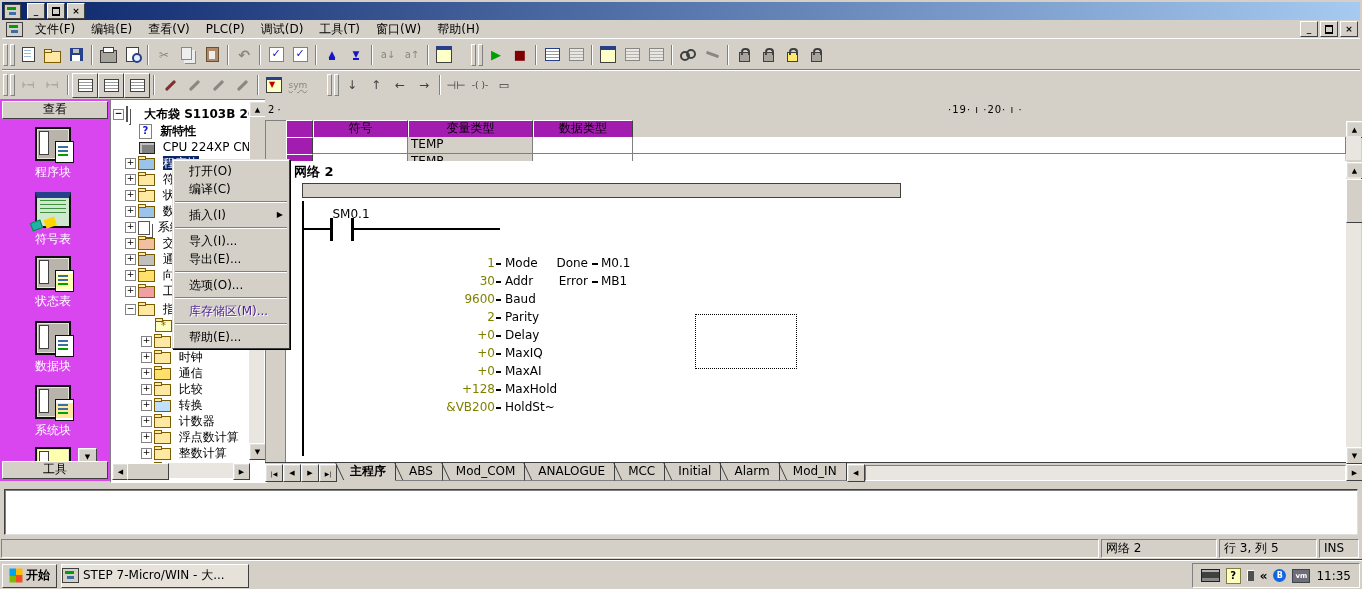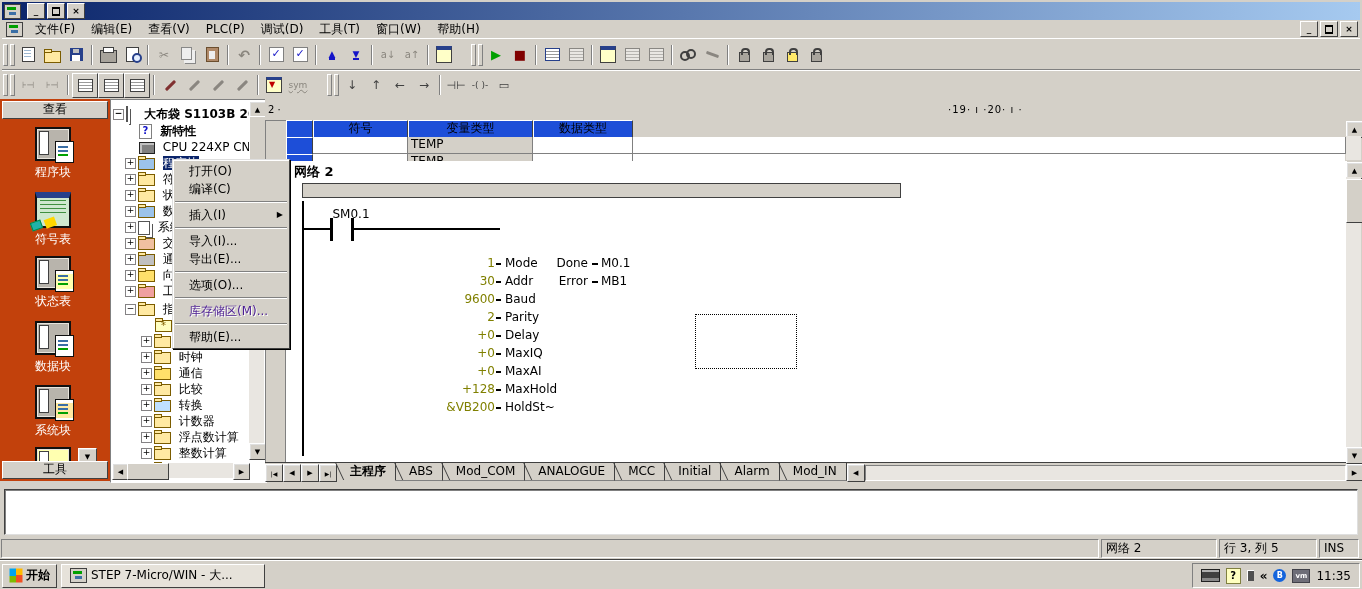--- a/index.html
+++ b/index.html
@@ -61,21 +61,21 @@
   .ic-grid{width:13px;height:11px;border:1px solid #404040;background:
      repeating-linear-gradient(0deg,#fff 0 2px,#9a9a9a 2px 3px),#fff;}
   .ic-funnel{width:14px;height:12px;background:#ffffc8;border:1px solid #404040;border-top:3px solid #27408b;position:relative;}
   .ic-funnel:after{content:"▼";position:absolute;left:2px;top:0px;color:#c00000;font-size:8px;}
   .ic-cpu{width:14px;height:10px;background:#808080;border:1px solid #202020;box-shadow:inset 2px 2px 0 #c0c0c0;}
   .ic-q{width:11px;height:13px;background:#fff;border:1px solid #808080;color:#1414c8;font-weight:bold;font-size:10px;text-align:center;line-height:12px;}
   .ic-papers{width:10px;height:12px;background:#fff;border:1px solid #555;box-shadow:2px 2px 0 #fff,3px 3px 0 #555;}
   .tfold{display:inline-block;width:15px;height:10px;background:#ffe9a2;border:1px solid #7b5c00;position:relative;vertical-align:middle;}
   .tfold:before{content:"";position:absolute;top:-3px;left:-1px;width:6px;height:2px;background:#ffe9a2;border:1px solid #7b5c00;}
   
-  #sidebar{left:0;top:99px;width:110px;height:382px;background:#c2410c;border-right:2px solid #404040;}
+  #sidebar{left:0;top:99px;width:110px;height:382px;background:#d946ef;border-right:2px solid #404040;}
   .sb-cap{position:absolute;left:2px;right:2px;height:16px;text-align:center;line-height:15px;}
   .sb-item{position:absolute;left:0;width:106px;text-align:center;color:#fff;font-size:12px;}
   .sbi{width:32px;height:30px;margin:0 auto 3px auto;background:#b8b4ac;border:2px solid #101010;position:relative;box-shadow:inset 0 0 0 1px #e8e4dc;}
   .sbi:before{content:"";position:absolute;left:2px;top:2px;width:8px;height:22px;background:#fff;border:1px solid #404040;}
   .sbi .pg{position:absolute;right:-5px;bottom:-4px;width:17px;height:20px;background:#fff;border:1px solid #101010;
     box-shadow:inset 0 3px 0 #fff,inset 0 -2px 0 #fff;}
   .sbi .pg:before{content:"";position:absolute;left:2px;top:4px;width:10px;height:2px;background:#3a6ea5;box-shadow:0 4px 0 #3a6ea5,0 8px 0 #00a000;}
   .sbi .pg.y{background:#ffffb0;}
   .sbi-table{width:32px;height:28px;margin:0 auto 3px auto;background:#cfe8cf;border:2px solid #101010;border-top:6px solid #27408b;position:relative;}
   .sbi-table:before{content:"";position:absolute;left:3px;top:2px;right:3px;height:1px;background:#409040;box-shadow:0 4px 0 #409040,0 8px 0 #409040,0 12px 0 #409040;}
@@ -92,21 +92,21 @@
     display:flex;align-items:center;justify-content:center;font-size:7px;color:#000;}
   .strack{background:#e9e6e1;}
   .sthumb{background:#d4d0c8;border:1px solid;border-color:#fff #404040 #404040 #fff;}
   
   #editor{left:265px;top:99px;width:1097px;height:382px;background:#d4d0c8;}
   #ruler{position:absolute;left:0;top:4px;width:100%;height:17px;font-size:10px;color:#000;}
   .rulerseg{position:absolute;top:0;height:15px;border:1px solid;border-color:#808080 #fff #fff #808080;
     background:#d4d0c8;overflow:hidden;white-space:nowrap;line-height:14px;}
   
   .vcell{position:absolute;top:0;height:16px;border:1px solid;line-height:15px;text-align:center;overflow:hidden;}
-  .vhead{background:#1d4ed8;border-color:#fff #404040 #404040 #fff;}
+  .vhead{background:#a21caf;border-color:#fff #404040 #404040 #fff;}
   .vwhite{background:#fff;border-color:#808080 #808080 #808080 #808080;border-width:0 1px 1px 0;}
   .vgray{background:#d4d0c8;border-color:#808080;border-width:0 1px 1px 0;text-align:left;padding-left:3px;}
   
   #netarea{position:absolute;left:20px;top:62px;width:1061px;height:301px;background:#fff;overflow:hidden;
     border-left:1px solid #808080;}
   .netlabel{position:absolute;font-weight:bold;font-size:13px;}
   .combar{position:absolute;height:13px;background:#d4d0c8;border:1px solid #404040;}
   .wire{position:absolute;background:#000;}
   .pinval{position:absolute;width:75px;text-align:right;color:#808000;font-size:12px;}
   .pinlab{position:absolute;font-size:12px;}
@@ -609,21 +609,21 @@
     <div class="stpanel" style="width:106px;">网络 2</div>
     <div class="stpanel" style="width:88px;">行 3, 列 5</div>
     <div class="stpanel" style="width:30px;">INS</div>
   </div>
 
   <div id="taskbar" class="abs">
     <div class="raised" style="display:flex;align-items:center;height:22px;margin-left:2px;padding:0 6px;font-weight:bold;">
       <span class="flag"></span>
       <span>开始</span>
     </div>
-    <div class="raised" style="display:flex;align-items:center;height:22px;margin-left:4px;width:186px;padding:0 8px;background:#e6e2da;">
+    <div class="raised" style="display:flex;align-items:center;height:22px;margin-left:4px;width:186px;padding:0 0;background:#e6e2da;">
       <span class="appicon"></span>
       <span style="overflow:hidden;white-space:nowrap;">STEP 7-Micro/WIN - 大...</span>
     </div>
     <div style="flex:1;"></div>
     <div class="sunken" style="display:flex;align-items:center;gap:6px;height:23px;padding:0 8px;margin-right:2px;">
       <span class="ic-kbd"></span>
       <span class="ic-help">?</span>
       <span class="ic-inp"></span>
       <span style="font-weight:bold;">«</span>
       <span class="ic-bt">B</span>

